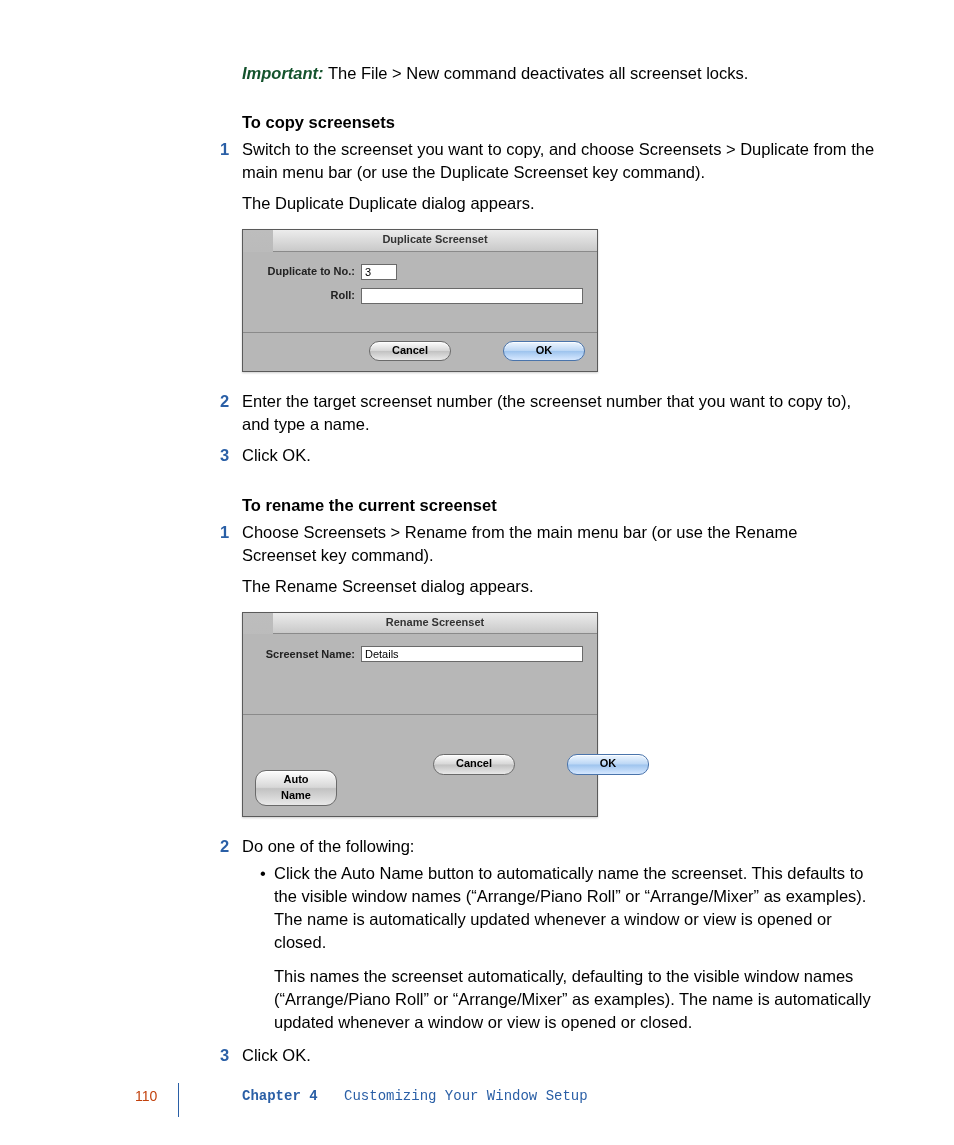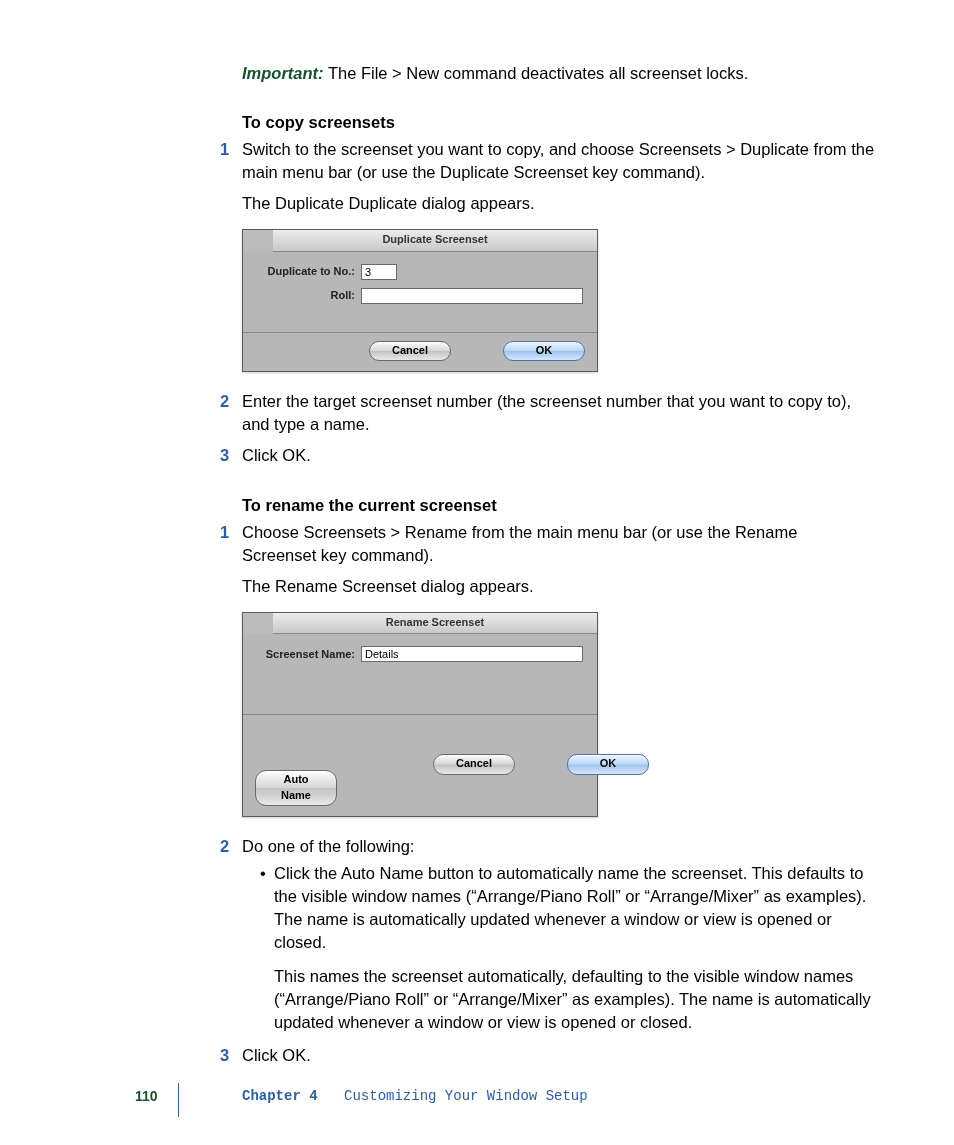--- a/index.html
+++ b/index.html
@@ -156,22 +156,22 @@
     position: absolute;
     left: 0;
     bottom: 38px;
     width: 100%;
     font-size: 14px;
   }
   .page-number {
     position: absolute;
     left: 135px;
     bottom: 0;
-    font-weight: 700;
-    color: #14532d;
+    font-weight: 400;
+    color: #c2410c;
   }
   .vline {
     position: absolute;
     left: 178px;
     bottom: -10px;
     width: 0;
     height: 34px;
     border-left: 1px solid #2a5fa6;
   }
   .chapter {

